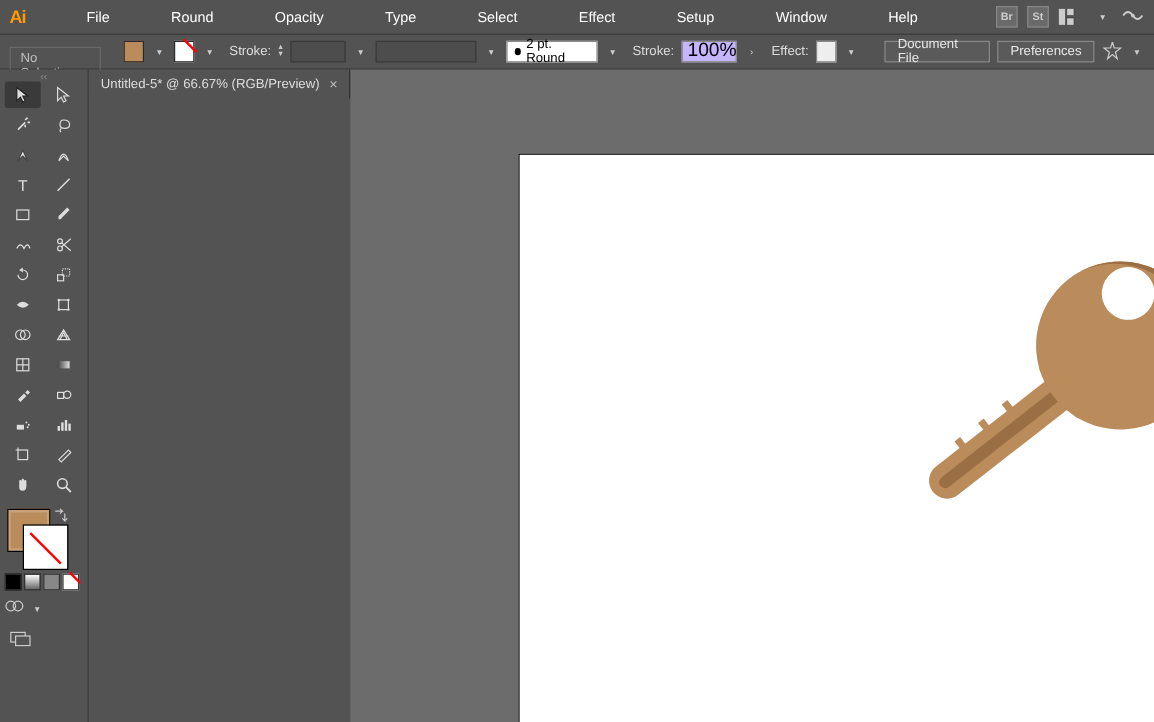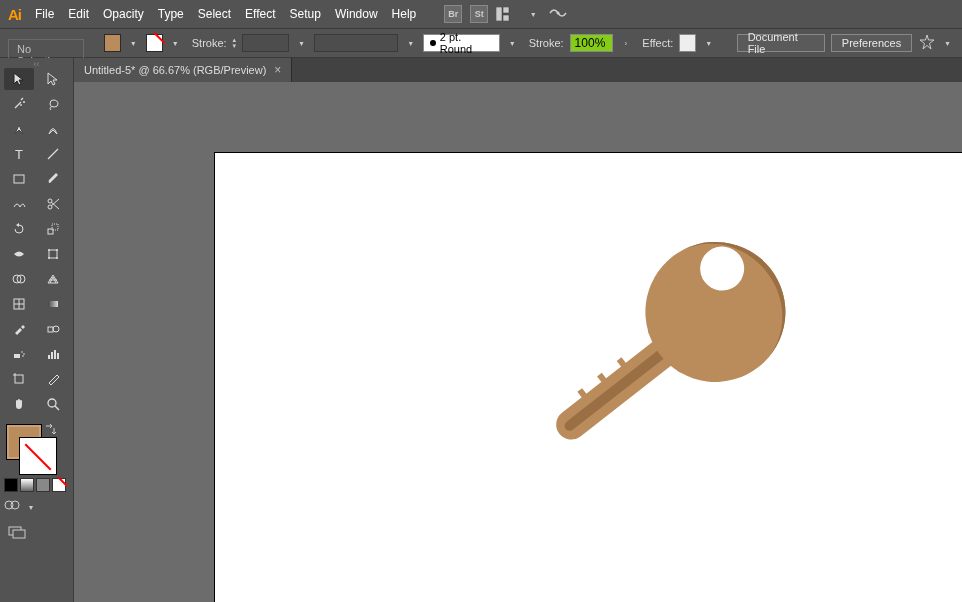--- a/index.html
+++ b/index.html
@@ -1,72 +1,72 @@
 <!DOCTYPE html>
 <html><head>
 <meta charset="utf-8">
 <style>
   * { margin: 0; padding: 0; box-sizing: border-box; font-family: "Segoe UI", Tahoma, sans-serif; }
   body { width: 962px; height: 602px; background: #535353; overflow: hidden; color: #e8e8e8; font-size: 11px; }
-  .menubar { display: flex; align-items: center; height: 28px; background: #535353; padding: 0 8px; gap: 14px; }
+  .menubar { display: flex; align-items: center; height: 28px; background: #535353; padding: 0 8px; gap: 14px; justify-content: space-between; }
   .ai-logo { color: #ff9a00; font-weight: 800; font-size: 15px; letter-spacing: -1px; }
   .menubar-item { color: #ffffff; font-size: 12px; cursor: pointer; }
   .menubar-right { margin-left: 14px; display: flex; gap: 8px; align-items: center; }
   .mb-sq { width: 18px; height: 18px; background: #6a6a6a; border: 1px solid #888; display: flex; align-items: center; justify-content: center; font-size: 9px; color: #ccc; font-weight: bold; }
   .mb-arrange { width: 22px; height: 14px; }
   .mb-arrange svg { display:block; }
 
   .controlbar { display: flex; align-items: center; height: 30px; background: #535353; border-top: 1px solid #3a3a3a; border-bottom: 1px solid #3a3a3a; padding: 0 8px; gap: 6px; }
   .no-sel { color: #bfbfbf; font-size: 11px; padding: 0 8px; border: 1px solid #6a6a6a; height: 32px; display:flex; align-items:center;margin-top:23px; }
   .swatch { width: 18px; height: 18px; border: 1px solid #2a2a2a; }
   .swatch-fill { background: #ba8b5b; }
   .swatch-stroke { background: #fff; position: relative; }
   .swatch-stroke::after { content:''; position:absolute; inset:0; border-top:2px solid red; transform: rotate(45deg); transform-origin:center; }
   .dd-caret { width:14px; height:18px; display:flex; align-items:center; justify-content:center; color:#ccc; font-size:8px; }
   .ctrl-label { color:#ddd; font-size:11px; margin-left:4px; }
   .ctrl-input { background:#4d4d4d; border:1px solid #3a3a3a; height:18px; width:50px; }
   .ctrl-input-wide { width:90px; }
   .pt-round { background:#fff; color:#000; border:1px solid #888; height:18px; display:flex; align-items:center; padding:0 6px; font-size:11px; gap:4px; }
   .pt-round .dot { width:6px; height:6px; border-radius:50%; background:#000; }
-  .opacity-val { background:#84cc16; color:#000; border:1px solid #888; height:18px; width:46px; display:flex; align-items:center; padding:0 4px; font-size:12px; }
+  .opacity-val { background:#c4b5fd; color:#000; border:1px solid #888; height:18px; width:46px; display:flex; align-items:center; padding:0 4px; font-size:16px; }
   .ctrl-btn { background:#5a5a5a; border:1px solid #888; color:#e8e8e8; height:18px; padding:0 10px; font-size:11px; display:flex; align-items:center; cursor:pointer; }
   .star-ico { width:18px; height:18px; display:flex; align-items:center; justify-content:center; }
 
   .main { display:flex; height:544px; }
   .toolbox { width:74px; background:#535353; border-right:1px solid #3a3a3a; display:flex; flex-direction:column; padding:2px 4px 6px 4px; }
   .tb-handle { height:8px; display:flex; justify-content:center; align-items:center; color:#888; font-size:9px; }
   .tool-row { display:flex; gap:4px; margin-bottom:3px; }
   .tool { width:30px; height:22px; display:flex; align-items:center; justify-content:center; border-radius:2px; cursor:pointer;}
   .tool.active { background:#3a3a3a; }
   .tool svg { display:block; }
   .tb-swatches { margin-top:4px; position:relative; width:54px; height:54px; }
   .tb-sw-fill { position:absolute; left:2px; top:2px; width:36px; height:36px; background:#ba8b5b; border:1px solid #000; box-shadow: inset 0 0 0 2px #fff3; }
   .tb-sw-stroke { position:absolute; right:2px; bottom:2px; width:36px; height:36px; background:#fff; border:4px solid #fff; outline:1px solid #000; }
   .tb-sw-stroke::after { content:''; position:absolute; left:-4px; right:-4px; top:50%; height:2px; background:red; transform:rotate(45deg); transform-origin:center; }
   .tb-swap { position:absolute; right:0; top:0; width:14px; height:14px; }
   .tb-mini-row { display:flex; gap:2px; margin-top:2px; }
   .tb-mini { width:14px; height:14px; border:1px solid #333; }
   .tb-bottom { margin-top:6px; display:flex; gap:4px; }
   .tb-screen-ico { width:26px; height:20px; display:flex; align-items:center; justify-content:center; }
 
-  .docarea { flex:1; display:flex; flex-direction:column; }
+  .docarea { flex:1; display:flex; flex-direction:row; }
   .tabbar { height:24px; background:#424242; display:flex; align-items:stretch; }
   .tab { background:#535353; border-right:1px solid #2a2a2a; display:flex; align-items:center; padding:0 10px; gap:8px; font-size:11px; color:#ddd;}
   .tab-close { font-size:12px; color:#bbb; cursor:pointer; }
   .canvas-wrap { flex:1; background:#6c6c6c; position:relative; overflow:hidden; }
   .artboard { position:absolute; left:140px; top:70px; width:880px; height:600px; background:#fff; border:1px solid #000; box-shadow: 2px 2px 0 #3333; }
   .key-svg { position:absolute; left:270px; top:60px; }
 </style>
 </head>
 <body>
 
 <div class="menubar">
   <div class="ai-logo">Ai</div>
   <div class="menubar-item">File</div>
-  <div class="menubar-item">Edit</div>
+  <div class="menubar-item">Round</div>
   <div class="menubar-item">Opacity</div>
   <div class="menubar-item">Type</div>
   <div class="menubar-item">Select</div>
   <div class="menubar-item">Effect</div>
   <div class="menubar-item">Setup</div>
   <div class="menubar-item">Window</div>
   <div class="menubar-item">Help</div>
   <div class="menubar-right">
     <div class="mb-sq">Br</div>
     <div class="mb-sq">St</div>

